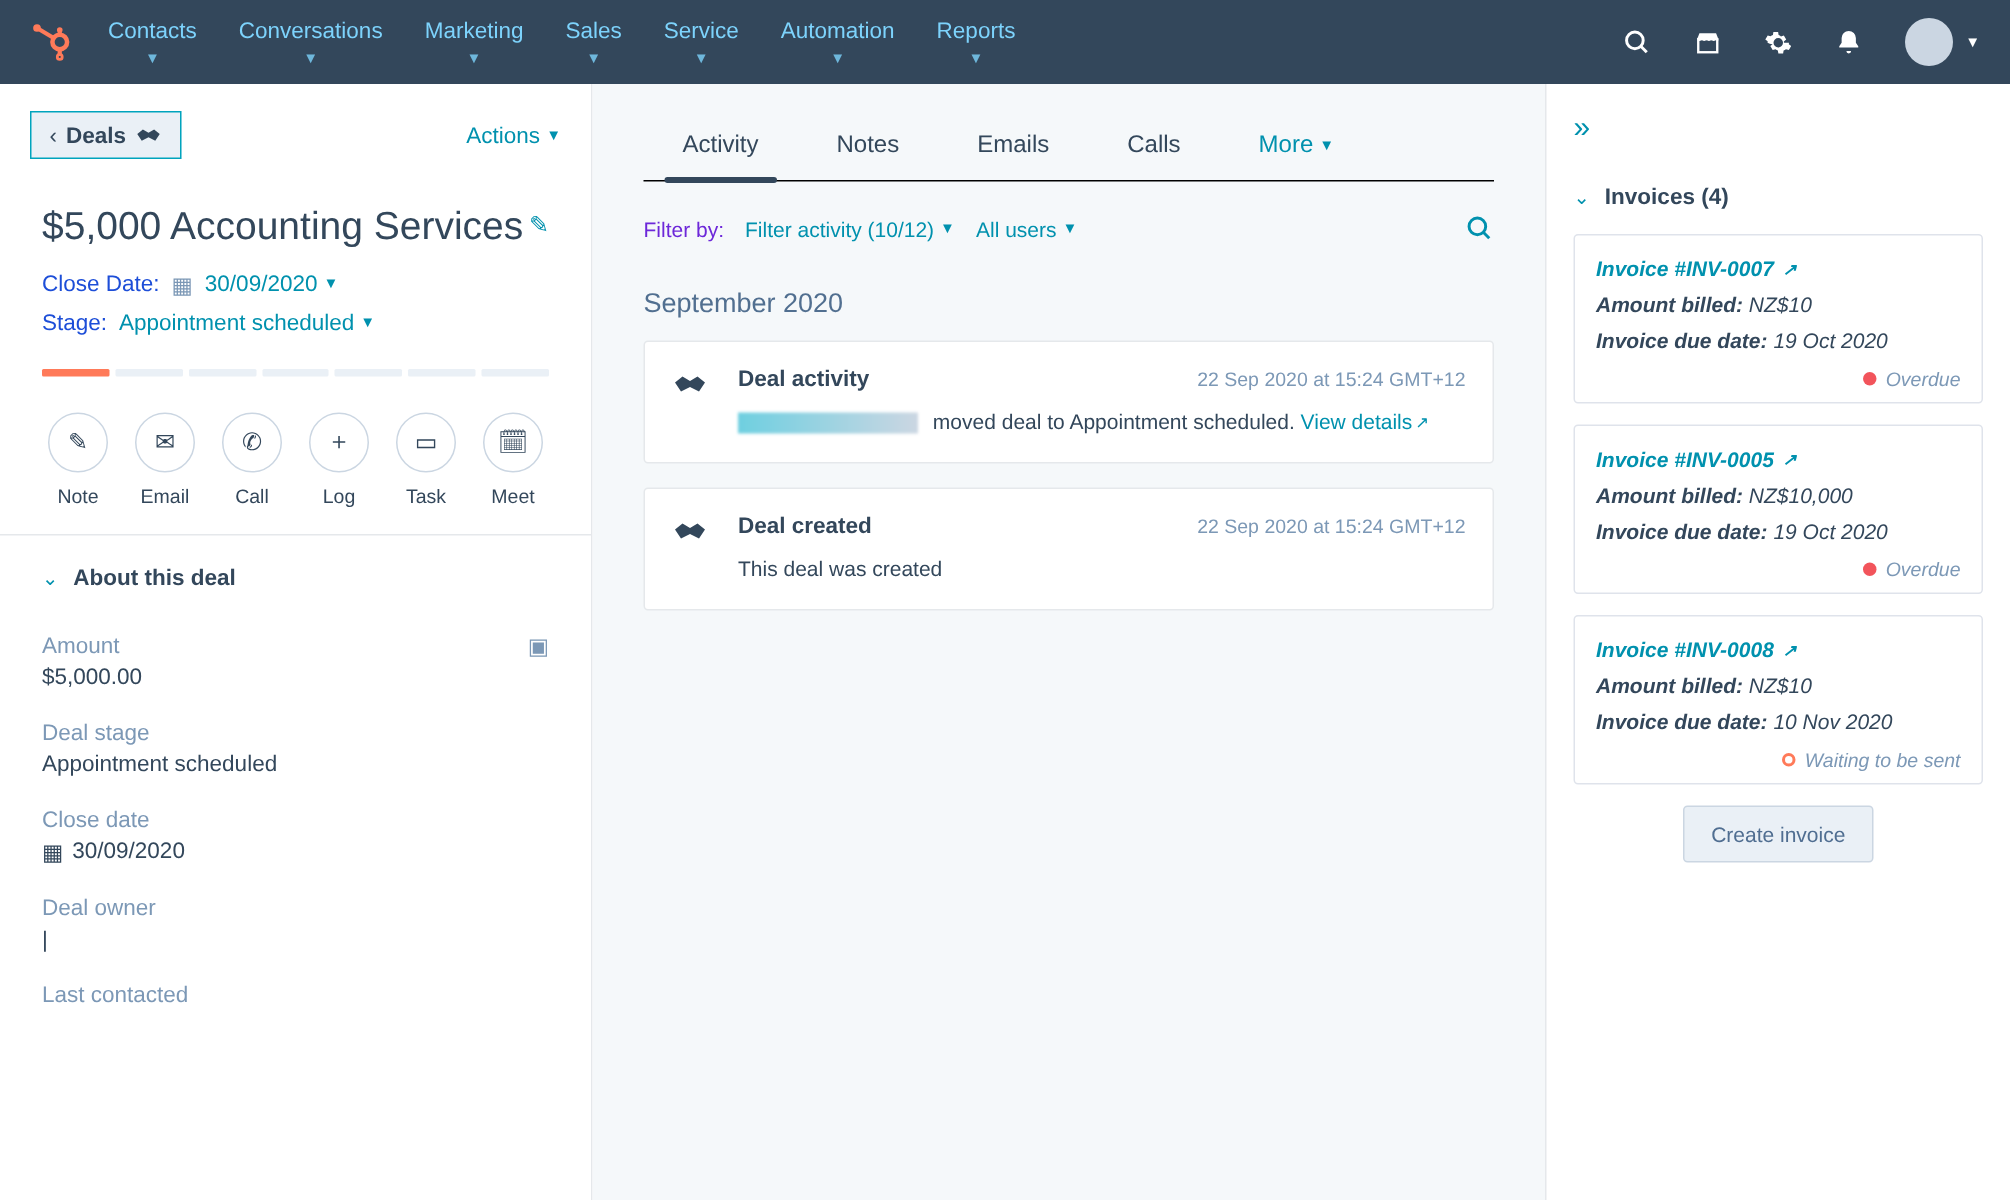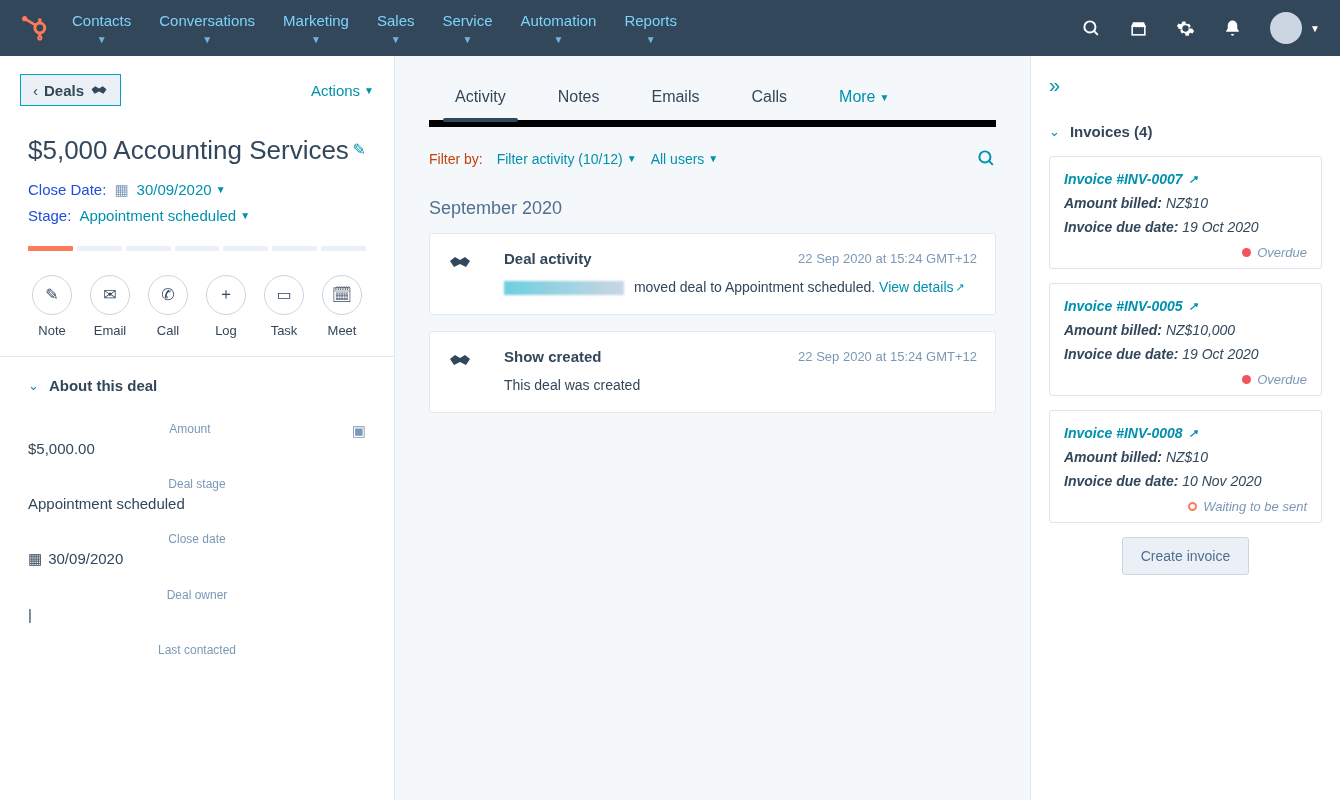--- a/index.html
+++ b/index.html
@@ -32,37 +32,37 @@
 .pipe-seg.active { background: #ff7a59; }
 .action-buttons { display: flex; justify-content: center; gap: 18px; padding: 24px 10px 18px 10px; }
 .action-btn { display: flex; flex-direction: column; align-items: center; gap: 8px; cursor: pointer; }
 .action-btn .circ { width: 40px; height: 40px; border-radius: 50%; border: 1px solid #cbd6e2; background: #fff; display: flex; align-items: center; justify-content: center; font-size: 16px; color: #33475b; }
 .action-btn .lbl { font-size: 13px; color: #33475b; }
 .divider { border-top: 1px solid #e5e8eb; margin: 0 0 0 0; }
 .section-header { display: flex; align-items: center; gap: 10px; padding: 20px 28px 18px 28px; cursor: pointer; }
 .section-header .chev { color: #0091ae; font-size: 13px; }
 .section-header .title { font-weight: 600; font-size: 15px; }
 .field { padding: 10px 28px; }
-.field-label { font-size: 12px; color: #7c98b6; margin-bottom: 4px; text-align: center; }
+.field-label { font-size: 15px; color: #7c98b6; margin-bottom: 4px; }
 .field-value { font-size: 15px; color: #33475b; display: flex; align-items: center; gap: 6px; }
 .field-icon-right { float: right; color: #7c98b6; font-size: 15px; }
 
 .center-panel { background: #f5f8fa; padding: 0 34px; overflow-y: auto; }
-.tabs { display: flex; border-bottom: 7px solid #000000; margin-top: 14px; }
+.tabs { display: flex; border-bottom: 1px solid #000000; margin-top: 14px; }
 .tab { padding: 18px 26px 14px 26px; font-size: 16px; color: #33475b; cursor: pointer; position: relative; }
 .tab.active { color: #33475b; }
 .tab.active::after { content: ""; position: absolute; left: 14px; right: 14px; bottom: -2px; height: 4px; background: #33475b; border-radius: 2px; }
 .tab.more { color: #0091ae; display: flex; align-items: center; gap: 4px; }
 .filter-row { display: flex; align-items: center; gap: 14px; padding: 22px 0 6px 0; }
-.filter-label { font-size: 14px; color: #c2410c; }
+.filter-label { font-size: 14px; color: #6d28d9; }
 .filter-link { color: #0091ae; font-weight: 500; cursor: pointer; display: inline-flex; align-items: center; gap: 4px; }
 .filter-row .spacer { flex: 1; }
 .search-ico { color: #0091ae; font-size: 18px; cursor: pointer; }
 .month-heading { font-size: 18px; color: #516f90; padding: 24px 0 14px 0; }
-.activity-card { background: #fff; border: 1px solid #e5e8eb; border-radius: 3px; padding: 16px 18px; margin-bottom: 16px; display: flex; gap: 32px; }
+.activity-card { background: #fff; border: 1px solid #e5e8eb; border-radius: 3px; padding: 16px 18px; margin-bottom: 16px; display: flex; gap: 20px; }
 .act-icon { width: 24px; height: 24px; color: #33475b; flex-shrink: 0; }
 .act-body { flex: 1; }
 .act-head { display: flex; justify-content: space-between; align-items: center; margin-bottom: 10px; }
 .act-title { font-weight: 600; font-size: 15px; }
 .act-time { font-size: 13px; color: #7c98b6; }
 .act-text { font-size: 14px; color: #33475b; line-height: 1.5; }
 .act-text .blur { display: inline-block; width: 120px; height: 14px; background: linear-gradient(90deg,#6ecfe0,#cbd6e2); filter: blur(1px); vertical-align: middle; margin-right: 6px; }
 .link { color: #0091ae; font-weight: 500; cursor: pointer; }
 .ext-icon { font-size: 11px; vertical-align: 1px; margin-left: 2px; }
 
@@ -334,21 +334,21 @@
   </div>
 
   <div class="activity-card">
     <span class="act-icon">
           <svg width="24" height="24" viewBox="0 0 24 24" fill="#33475b">
             <path d="M2 11l5-4 5 3 5-3 5 4-4 6-6-3-6 3z"></path>
           </svg>
         </span>
     <div class="act-body">
       <div class="act-head">
-        <span class="act-title">Show created</span>
+        <span class="act-title">Deal created</span>
         <span class="act-time">22 Sep 2020 at 15:24 GMT+12</span>
       </div>
       <div class="act-text">This deal was created</div>
     </div>
   </div>
 </div>
 
 <div class="right-panel">
   <div class="collapse-arrow">»</div>
 

